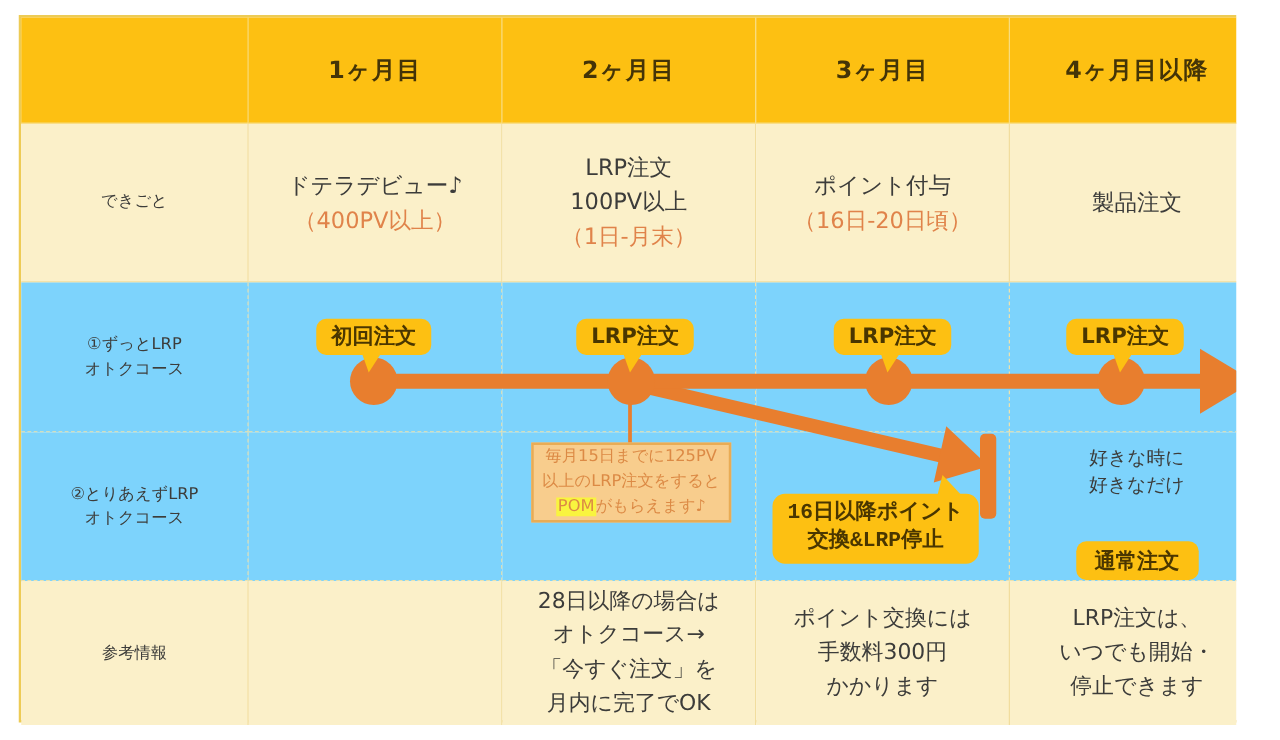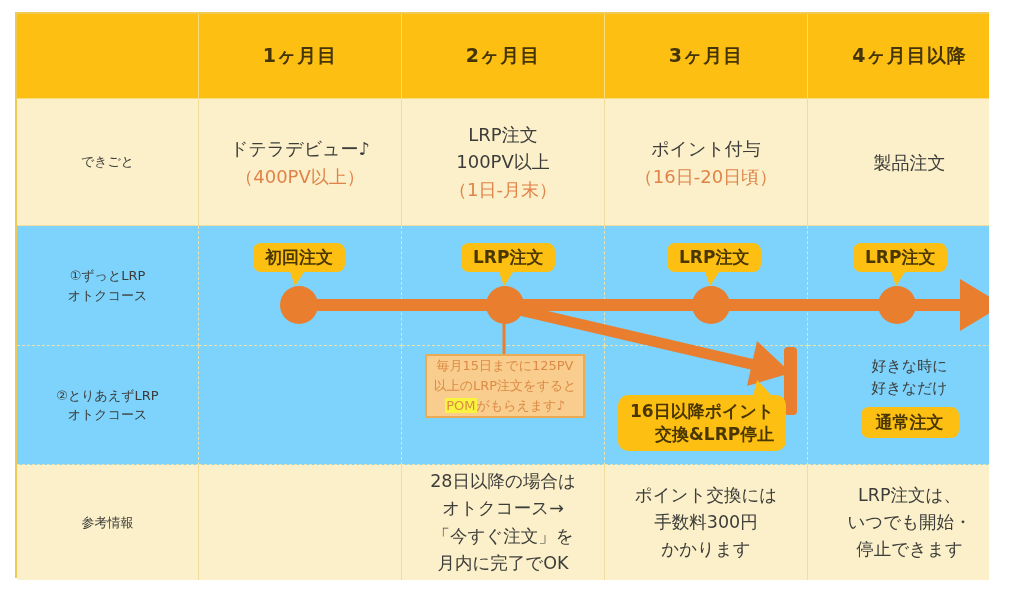--- a/index.html
+++ b/index.html
@@ -38,42 +38,43 @@
   .c-white{background:#7dd3fc;border-right:1px dashed var(--line-dash);border-bottom:1px dashed var(--line-dash);}
   .last-col{border-right:none !important;}
   .last-row{border-bottom:none !important;}
 
   .row-label{font-size:13px;line-height:1.5;color:var(--ink);}
   .ev-main{font-size:18px;line-height:1.5;color:var(--ink);}
   .ev-sub{font-size:18px;line-height:1.4;color:var(--orange-text);margin-top:2px;}
   .ref-text{font-size:17.5px;line-height:1.55;color:var(--ink);}
 
   
-  .free-cell{justify-content:flex-start;padding-top:10px;}
+  .free-cell{justify-content:space-between;padding-top:10px;}
   .free-text{font-size:15px;line-height:1.45;color:var(--ink);}
   .badge-plain{margin-top:7px;background:var(--amber);color:var(--badge-ink);
     font-weight:bold;font-size:17px;padding:4px 15px;border-radius:8px;}
 
   
   .overlay{position:absolute;left:0;top:0;width:1024px;height:592px;pointer-events:none;}
 
   .bubble{
     position:absolute;background:var(--amber);color:var(--badge-ink);
     font-weight:bold;font-size:17px;line-height:1.25;padding:4px 12px;border-radius:8px;
-    text-align:center;white-space:nowrap;
+    text-align:center;white-space:nowrap;margin-top:12px;
   }
   .bubble::after{
     content:"";position:absolute;top:100%;left:50%;margin-left:-9px;
     border-left:5px solid transparent;border-right:9px solid transparent;
     border-top:14px solid var(--amber);width:0;height:0;
   }
   .bubble-stop{
     position:absolute;background:var(--amber);color:var(--badge-ink);
     font-weight:bold;font-size:17px;line-height:1.35;padding:5px 12px;border-radius:10px;
-    text-align:right;
+    text-align:center;
+    font-family:Liberation Mono, monospace;
   }
   .bubble-stop::after{
     content:"";position:absolute;top:-15px;right:14px;
     border-left:4px solid transparent;border-right:15px solid transparent;
     border-bottom:16px solid var(--amber);width:0;height:0;
   }
   .note{
     position:absolute;left:425px;top:354px;width:160px;height:64px;
     background:var(--note-bg);border:2px solid var(--note-border);box-sizing:border-box;
     color:var(--note-text);font-size:13px;line-height:1.55;

